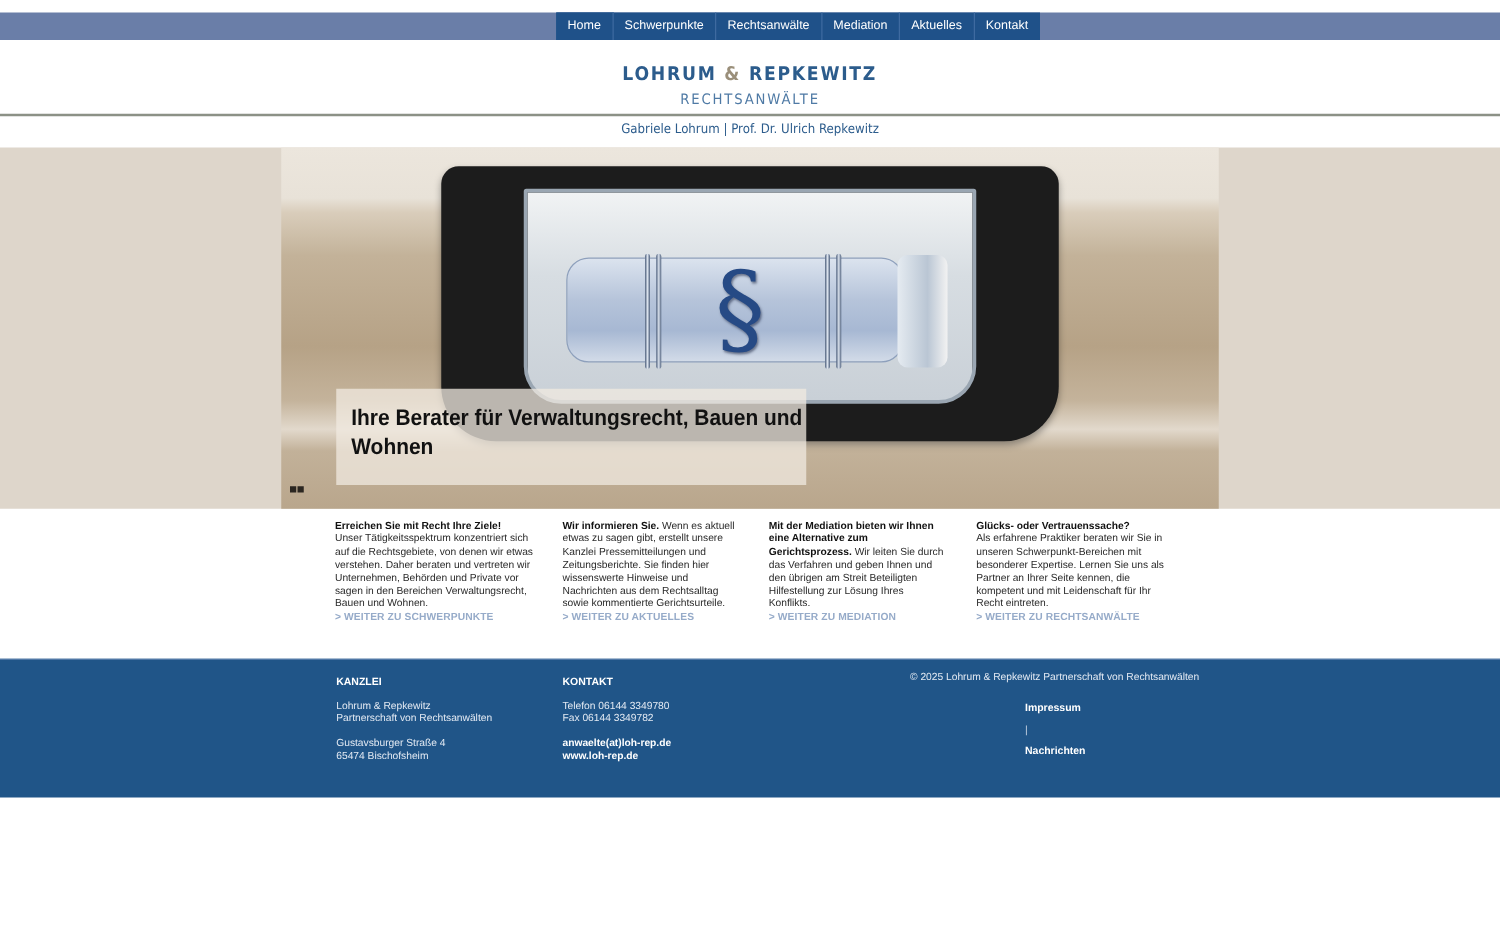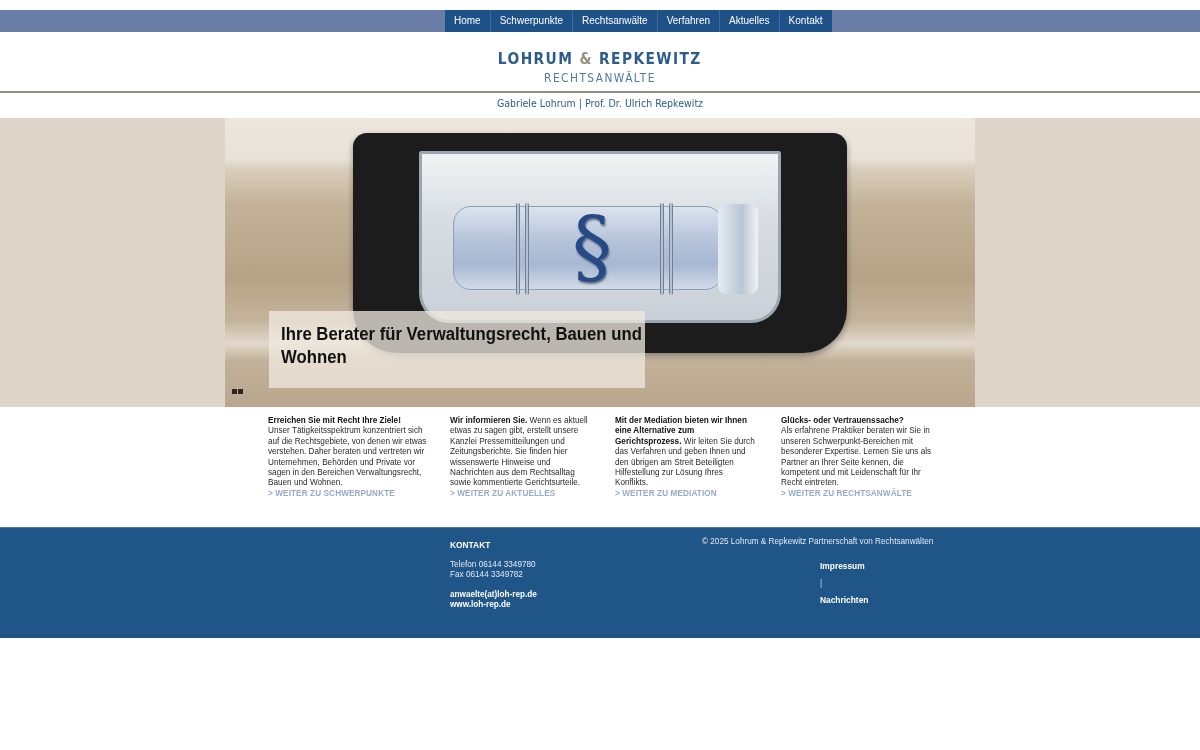--- a/index.html
+++ b/index.html
@@ -47,34 +47,34 @@
   .t4 { left: 513px; width: 160px; }
 
   
   .footer { position: absolute; top: 527px; left: 0; width: 1200px; height: 111px; background: #205588; border-top: 1px solid #4f77a6; color: #e6edf5; }
   .fcol { position: absolute; top: 12px; font-size: 8.2px; line-height: 10.2px; }
   .fcol h4 { font-size: 8.4px; font-weight: bold; color: #ffffff; margin-bottom: 10px; }
   .fcol p { margin-bottom: 9px; color: #e3eaf3; }
   .fcol a { color: #ffffff; font-weight: bold; text-decoration: none; display: block; }
   .f1 { left: 269px; }
   .f2 { left: 450px; }
-  .copyright { position: absolute; top: 9px; left: 702px; font-size: 8.2px; color: #e3eaf3; }
+  .copyright { position: absolute; top: 9px; left: 728px; font-size: 8.2px; color: #e3eaf3; }
   .flinks { position: absolute; top: 33px; left: 820px; font-size: 8.4px; color: #ffffff; font-weight: bold; display: flex; gap: 7px; flex-direction: column; }
   .flinks a { color: #ffffff; text-decoration: none; }
   .flinks .sep { color: #c9d5e4; font-weight: normal; }
 </style>
 </head>
 <body>
 
 <div class="topbar">
   <nav class="nav">
     <a href="#" class="active">Home</a>
     <a href="#">Schwerpunkte</a>
     <a href="#">Rechtsanwälte</a>
-    <a href="#">Verfahren</a>
+    <a href="#">Mediation</a>
     <a href="#">Aktuelles</a>
     <a href="#">Kontakt</a>
   </nav>
 </div>
 
 <div class="logo">
   <div class="logo-main">
     <span>LOHRUM</span>
     <span class="logo-amp">&amp;</span>
     <span>REPKEWITZ</span>
@@ -122,20 +122,31 @@
     <a href="#" class="more">&gt; WEITER ZU MEDIATION</a>
   </div>
   <div class="teaser t4">
     <b>Glücks- oder Vertrauenssache?</b><br>
     <span>Als erfahrene Praktiker beraten wir Sie in unseren Schwerpunkt-Bereichen mit besonderer Expertise. Lernen Sie uns als Partner an Ihrer Seite kennen, die kompetent und mit Leidenschaft für Ihr Recht eintreten.</span>
     <a href="#" class="more">&gt; WEITER ZU RECHTSANWÄLTE</a>
   </div>
 </section>
 
 <footer class="footer">
+  <div class="fcol f1">
+    <h4>KANZLEI</h4>
+    <p>
+      <span>Lohrum &amp; Repkewitz</span><br>
+      <span>Partnerschaft von Rechtsanwälten</span>
+    </p>
+    <p>
+      <span>Gustavsburger Straße 4</span><br>
+      <span>65474 Bischofsheim</span>
+    </p>
+  </div>
   <div class="fcol f2">
     <h4>KONTAKT</h4>
     <p>
       <span>Telefon  06144 3349780</span><br>
       <span>Fax  06144 3349782</span>
     </p>
     <a href="#">anwaelte(at)loh-rep.de</a>
     <a href="#">www.loh-rep.de</a>
   </div>
   <div class="copyright">© 2025 Lohrum &amp; Repkewitz Partnerschaft von Rechtsanwälten</div>

